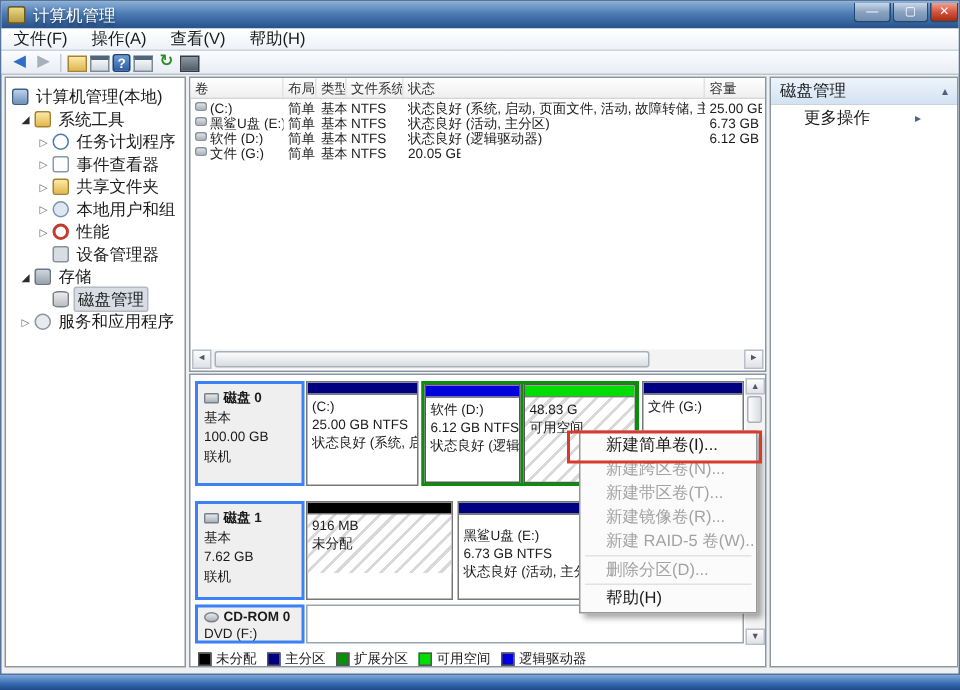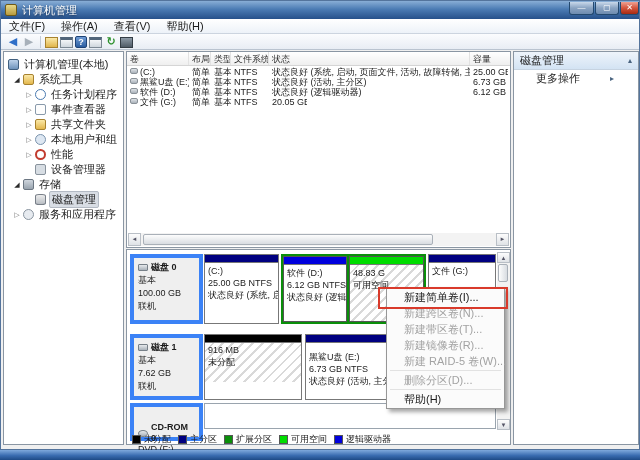--- a/index.html
+++ b/index.html
@@ -55,21 +55,21 @@
 #vt-header .cell{border-right:1px solid #e2e2e2;padding-left:3px;line-height:14px;overflow:hidden;white-space:nowrap}
 .vrow{display:flex;height:10px;font-size:9px;line-height:10px;white-space:nowrap}
 .vrow .cell{padding-left:3px;overflow:hidden}
 .c1{width:62px}.c2{width:22px}.c3{width:20px}.c4{width:38px}.c5{width:201px}.c6{width:38px}
 .vdico{display:inline-block;width:8px;height:6px;background:linear-gradient(#dfe3e7,#aab2ba);border:1px solid #8a9198;border-radius:2px;margin-right:2px;vertical-align:1px}
 
 #hscroll{left:1px;bottom:1px;width:381px;height:13px;background:#f3f3f3;display:flex;align-items:center}
 .sbtn{width:13px;height:13px;background:linear-gradient(#fdfdfd,#dfe2e6);border:1px solid #b9bfc6;font-size:6px;line-height:11px;text-align:center;color:#556;flex:none}
 #hthumb{height:11px;width:290px;margin-left:2px;background:linear-gradient(#fdfdfd,#d8dce1);border:1px solid #a9b0b8;border-radius:2px}
 
-.dlabel{background:#efefef;border:4px solid #3b82f6;padding:3px 4px;font-size:9px;line-height:13px}
+.dlabel{background:#efefef;border:2px solid #3b82f6;padding:3px 4px;font-size:9px;line-height:13px}
 .dlabel .dname{font-weight:bold;font-size:9px;display:flex;align-items:center}
 .dico{display:inline-block;width:10px;height:7px;background:linear-gradient(#e6e9ec,#aab2ba);border:1px solid #778088;border-radius:1px;margin-right:3px}
 .part{border:1px solid #777;background:#fff;overflow:hidden}
 .strip{height:8px;border-bottom:1px solid #777}
 .pbody{padding:2px 3px;font-size:9px;line-height:12px;white-space:nowrap;overflow:hidden}
 .hatch{background:repeating-linear-gradient(135deg,#ffffff 0 5px,#d9d9d9 5px 7px)}
 .extwrap{border:2px solid #0a8f0a;background:#0a8f0a}
 .cdempty{border:1px solid #9aa4ae;background:#fff}
 
 #legend{display:flex;align-items:center;font-size:9px;white-space:nowrap}
@@ -291,21 +291,21 @@
     </div>
     <div class="part a" style="left:178px;top:84px;width:191px;height:66px">
       <div class="strip" style="background:#000080"></div>
       <div class="pbody" style="padding-top:8px">
         <div>黑鲨U盘 (E:)</div>
         <div>6.73 GB NTFS</div>
         <div>状态良好 (活动, 主分</div>
       </div>
     </div>
 
-    <div class="dlabel a" style="left:3px;top:153px;width:73px;height:26px;padding:15px 4px;line-height:11px">
+    <div class="dlabel a" style="left:3px;top:153px;width:73px;height:26px;padding:1px 4px;line-height:11px">
       <div class="dname">
           <span class="dico" style="border-radius:50%"></span>
           <span>CD-ROM 0</span>
         </div>
       <div>DVD (F:)</div>
     </div>
     <div class="cdempty a" style="left:77px;top:153px;width:292px;height:26px"></div>
 
     <div id="legend" class="a" style="left:5px;top:183px">
       <div class="lgitem">

